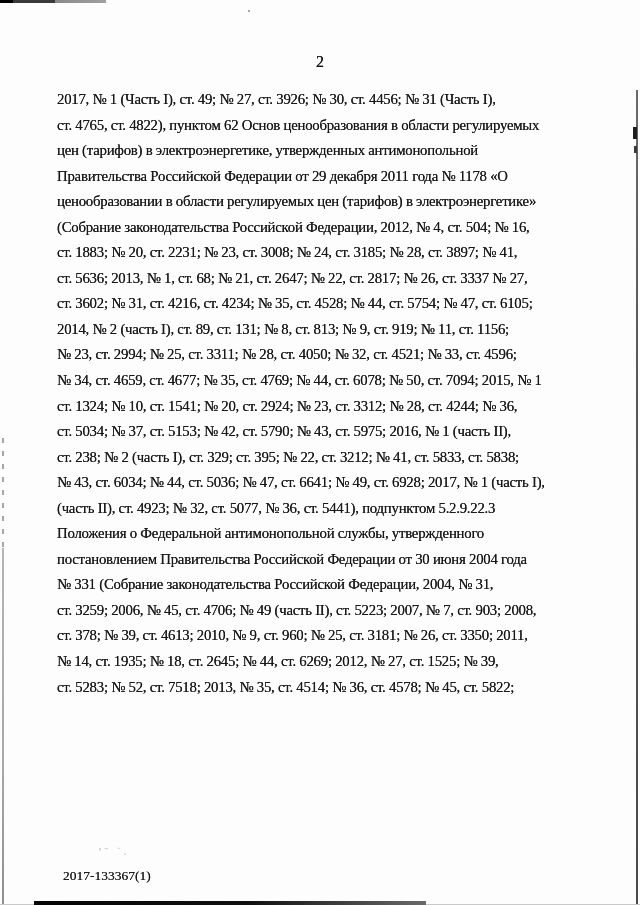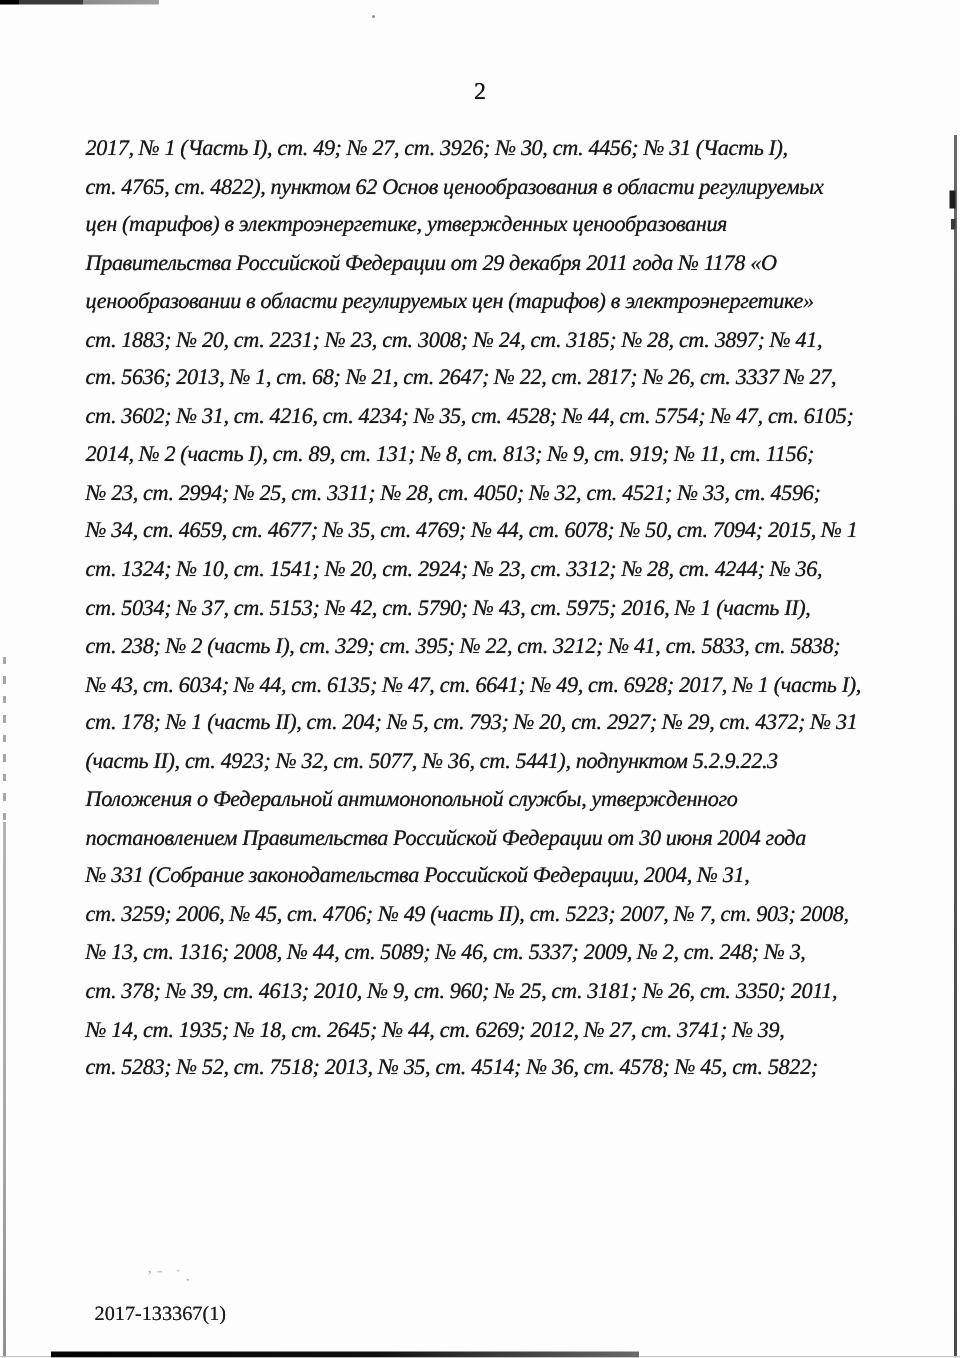--- a/index.html
+++ b/index.html
@@ -100,21 +100,20 @@
     width: 545px;
     line-height: 25.55px;
     font-size: 14.8px;
     letter-spacing: -0.25px;
     white-space: nowrap;
     text-align: justify;
     text-align-last: justify;
     text-justify: inter-word;
     color: #191919;
     text-shadow: 0 0 0.5px #2a2a2a;
-    font-style: italic;
   }
   
   .line::after { content: ""; display: inline-block; width: 100%; }
   .footer-code {
     position: absolute;
     left: 63px; top: 868px;
     font-size: 13.5px;
     color: #1c1c1c;
     text-shadow: 0 0 0.4px #333;
     text-align: right;
@@ -132,38 +131,37 @@
 <div class="artifact-left-solid"></div>
 <div class="artifact-bottom-hairline"></div>
 <div class="artifact-bottom-bar"></div>
 <div class="pencil-marks">’ˉ ˙.</div>
 
 <div class="page-number">2</div>
 
 <div class="text-block">
   <div class="line">2017, № 1 (Часть I), ст. 49; № 27, ст. 3926; № 30, ст. 4456; № 31 (Часть I),</div>
   <div class="line">ст. 4765, ст. 4822), пунктом 62 Основ ценообразования в области регулируемых</div>
-  <div class="line">цен (тарифов) в электроэнергетике, утвержденных ценообразования</div>
+  <div class="line">цен (тарифов) в электроэнергетике, утвержденных антимонопольной</div>
   <div class="line">Правительства Российской Федерации от 29 декабря 2011 года № 1178 «О</div>
   <div class="line">ценообразовании в области регулируемых цен (тарифов) в электроэнергетике»</div>
+  <div class="line">(Собрание законодательства Российской Федерации, 2012, № 4, ст. 504; № 16,</div>
   <div class="line">ст. 1883; № 20, ст. 2231; № 23, ст. 3008; № 24, ст. 3185; № 28, ст. 3897; № 41,</div>
   <div class="line">ст. 5636; 2013, № 1, ст. 68; № 21, ст. 2647; № 22, ст. 2817; № 26, ст. 3337 № 27,</div>
   <div class="line">ст. 3602; № 31, ст. 4216, ст. 4234; № 35, ст. 4528; № 44, ст. 5754; № 47, ст. 6105;</div>
   <div class="line">2014, № 2 (часть I), ст. 89, ст. 131; № 8, ст. 813; № 9, ст. 919; № 11, ст. 1156;</div>
   <div class="line">№ 23, ст. 2994; № 25, ст. 3311; № 28, ст. 4050; № 32, ст. 4521; № 33, ст. 4596;</div>
   <div class="line">№ 34, ст. 4659, ст. 4677; № 35, ст. 4769; № 44, ст. 6078; № 50, ст. 7094; 2015, № 1</div>
   <div class="line">ст. 1324; № 10, ст. 1541; № 20, ст. 2924; № 23, ст. 3312; № 28, ст. 4244; № 36,</div>
   <div class="line">ст. 5034; № 37, ст. 5153; № 42, ст. 5790; № 43, ст. 5975; 2016, № 1 (часть II),</div>
   <div class="line">ст. 238; № 2 (часть I), ст. 329; ст. 395; № 22, ст. 3212; № 41, ст. 5833, ст. 5838;</div>
-  <div class="line">№ 43, ст. 6034; № 44, ст. 6135; № 47, ст. 6641; № 49, ст. 6928; 2017, № 1 (часть I),</div>
-  <div class="line">ст. 178; № 1 (часть II), ст. 204; № 5, ст. 793; № 20, ст. 2927; № 29, ст. 4372; № 31</div>
+  <div class="line">№ 43, ст. 6034; № 44, ст. 5036; № 47, ст. 6641; № 49, ст. 6928; 2017, № 1 (часть I),</div>
   <div class="line">(часть II), ст. 4923; № 32, ст. 5077, № 36, ст. 5441), подпунктом 5.2.9.22.3</div>
   <div class="line">Положения о Федеральной антимонопольной службы, утвержденного</div>
   <div class="line">постановлением Правительства Российской Федерации от 30 июня 2004 года</div>
   <div class="line">№ 331 (Собрание законодательства Российской Федерации, 2004, № 31,</div>
   <div class="line">ст. 3259; 2006, № 45, ст. 4706; № 49 (часть II), ст. 5223; 2007, № 7, ст. 903; 2008,</div>
-  <div class="line">№ 13, ст. 1316; 2008, № 44, ст. 5089; № 46, ст. 5337; 2009, № 2, ст. 248; № 3,</div>
   <div class="line">ст. 378; № 39, ст. 4613; 2010, № 9, ст. 960; № 25, ст. 3181; № 26, ст. 3350; 2011,</div>
-  <div class="line">№ 14, ст. 1935; № 18, ст. 2645; № 44, ст. 6269; 2012, № 27, ст. 3741; № 39,</div>
+  <div class="line">№ 14, ст. 1935; № 18, ст. 2645; № 44, ст. 6269; 2012, № 27, ст. 1525; № 39,</div>
   <div class="line">ст. 5283; № 52, ст. 7518; 2013, № 35, ст. 4514; № 36, ст. 4578; № 45, ст. 5822;</div>
 </div>
 
 <div class="footer-code">2017-133367(1)</div>
 
 </body></html>

